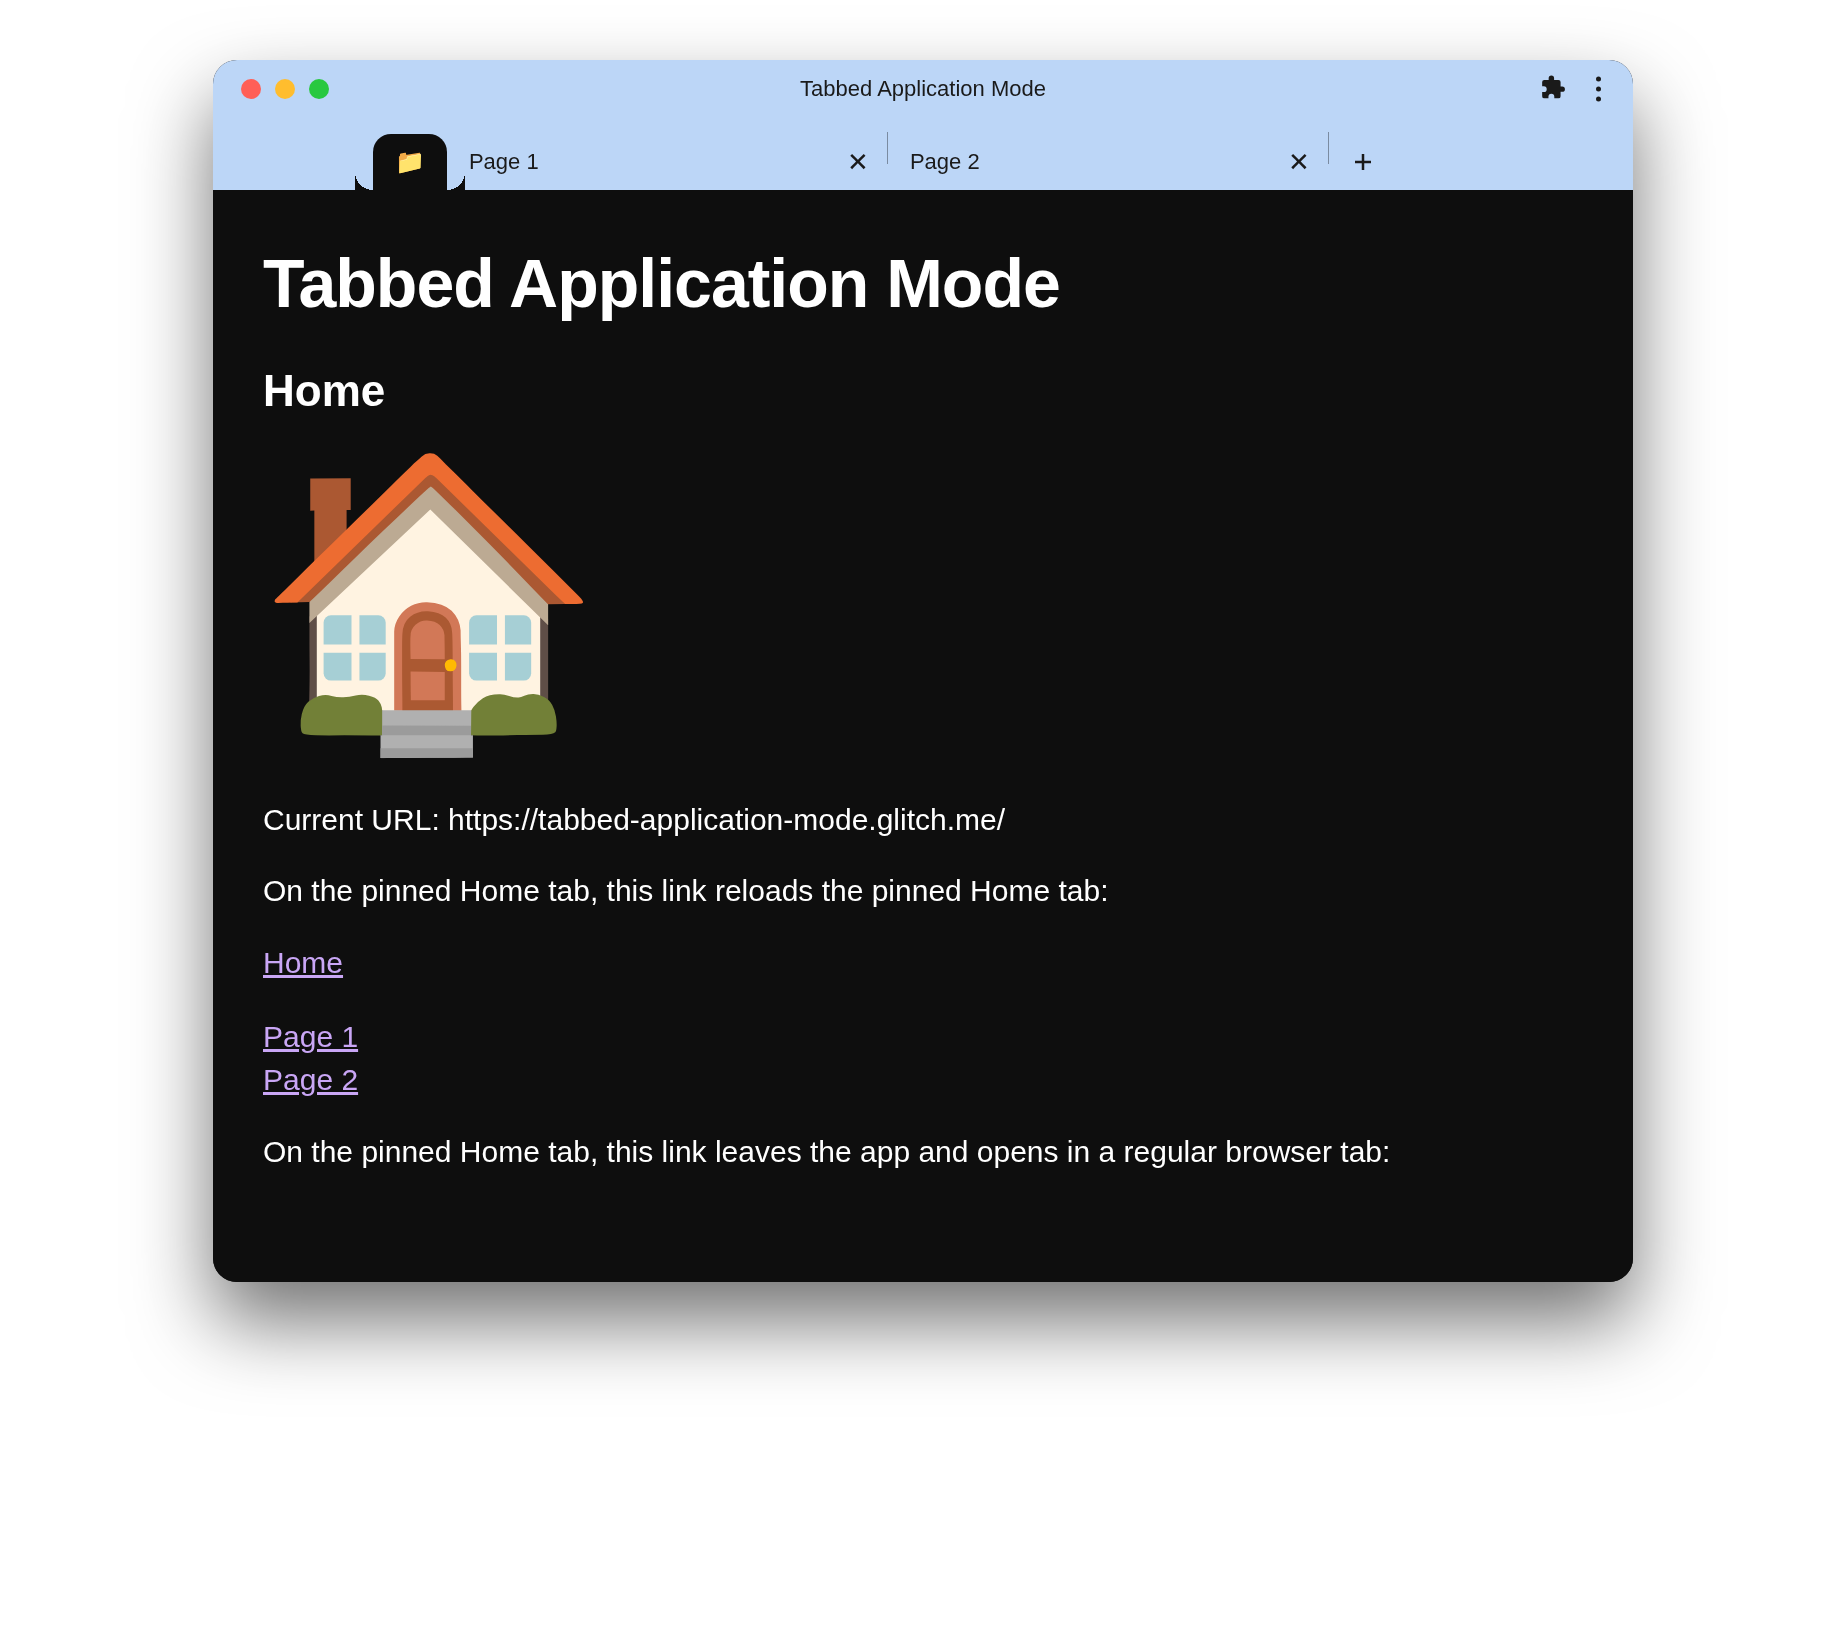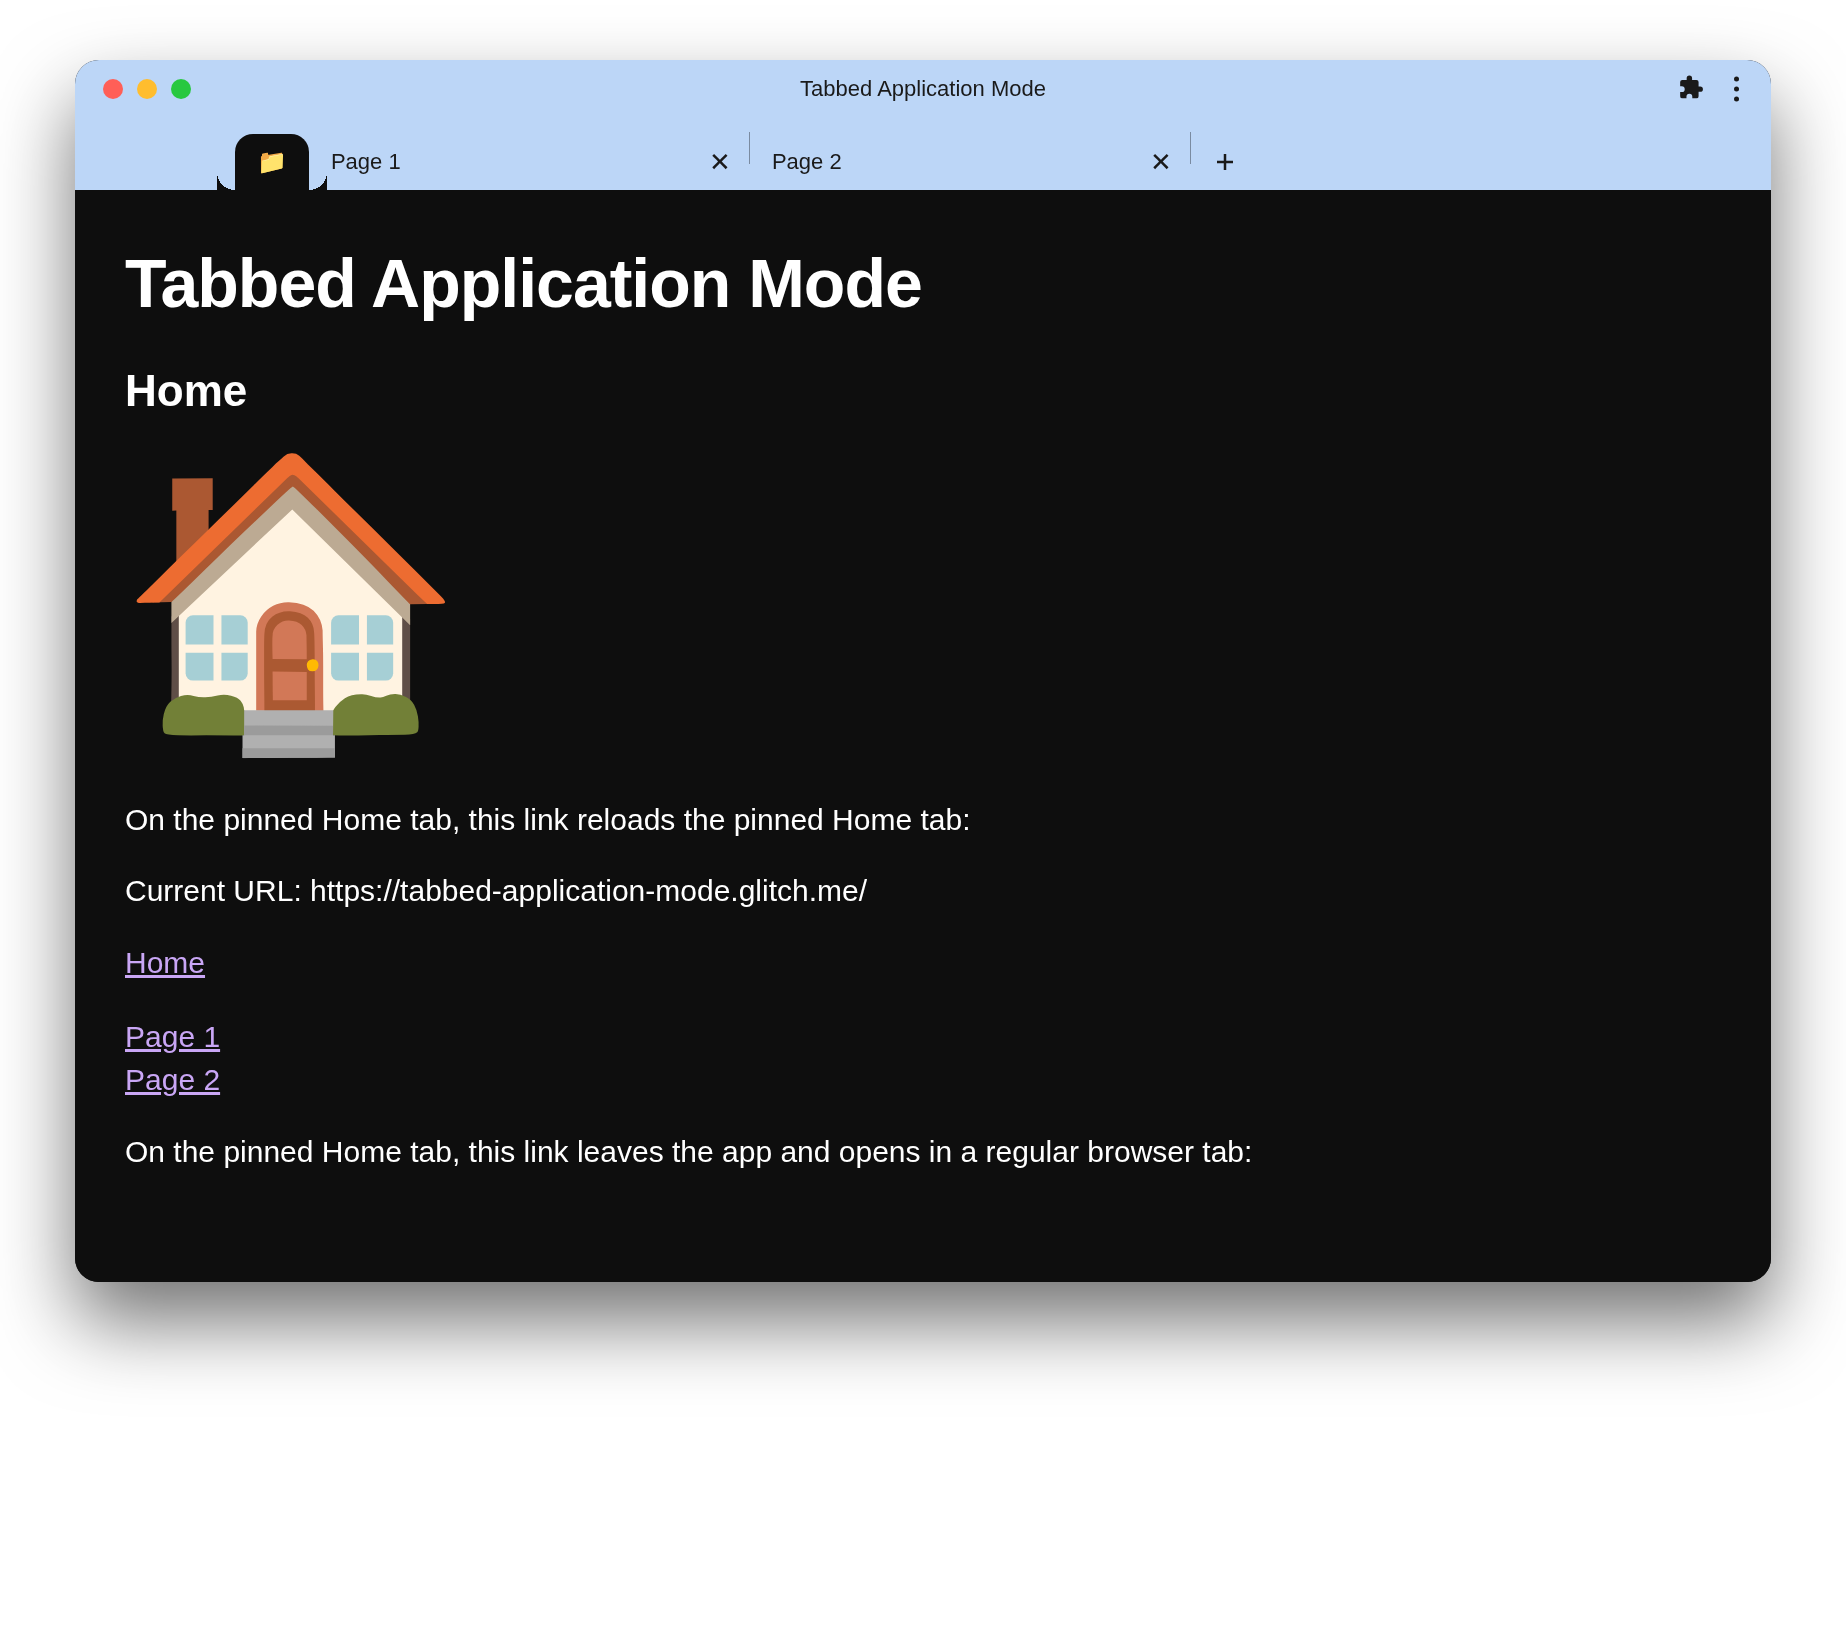--- a/index.html
+++ b/index.html
@@ -5,21 +5,21 @@
   * { box-sizing: border-box; margin: 0; padding: 0; }
   html, body { width: 100%; height: 100%; }
   body {
     font-family: -apple-system, BlinkMacSystemFont, "Segoe UI", Helvetica, Arial, sans-serif;
     background: #fff;
     display: flex;
     align-items: flex-start;
     justify-content: center;
   }
   .window {
-    width: 1696px;
+    width: 1420px;
     margin: 60px auto 120px auto;
     background: #0e0e0e;
     border-radius: 24px;
     box-shadow: 0 40px 80px rgba(0,0,0,0.55);
     overflow: hidden;
   }
   
   .titlebar {
     background: #bcd6f7;
     height: 130px;
@@ -197,26 +197,26 @@
       </div>
     </div>
   </div>
 
   <div class="content">
     <h1>Tabbed Application Mode</h1>
     <h2>Home</h2>
 
     <div class="house">🏠</div>
 
-    <p class="para">On the pinned Home tab, this link reloads the pinned Home tab:</p>
-
     <p class="para">
       <span>Current URL: </span><span>https://tabbed-application-mode.glitch.me/</span>
     </p>
 
+    <p class="para">On the pinned Home tab, this link reloads the pinned Home tab:</p>
+
     <div class="linkblock">
       <a href="#" class="link">Home</a>
     </div>
 
 
     <div class="linkblock">
       <a href="#" class="link">Page 1</a>
       <a href="#" class="link">Page 2</a>
     </div>
 

